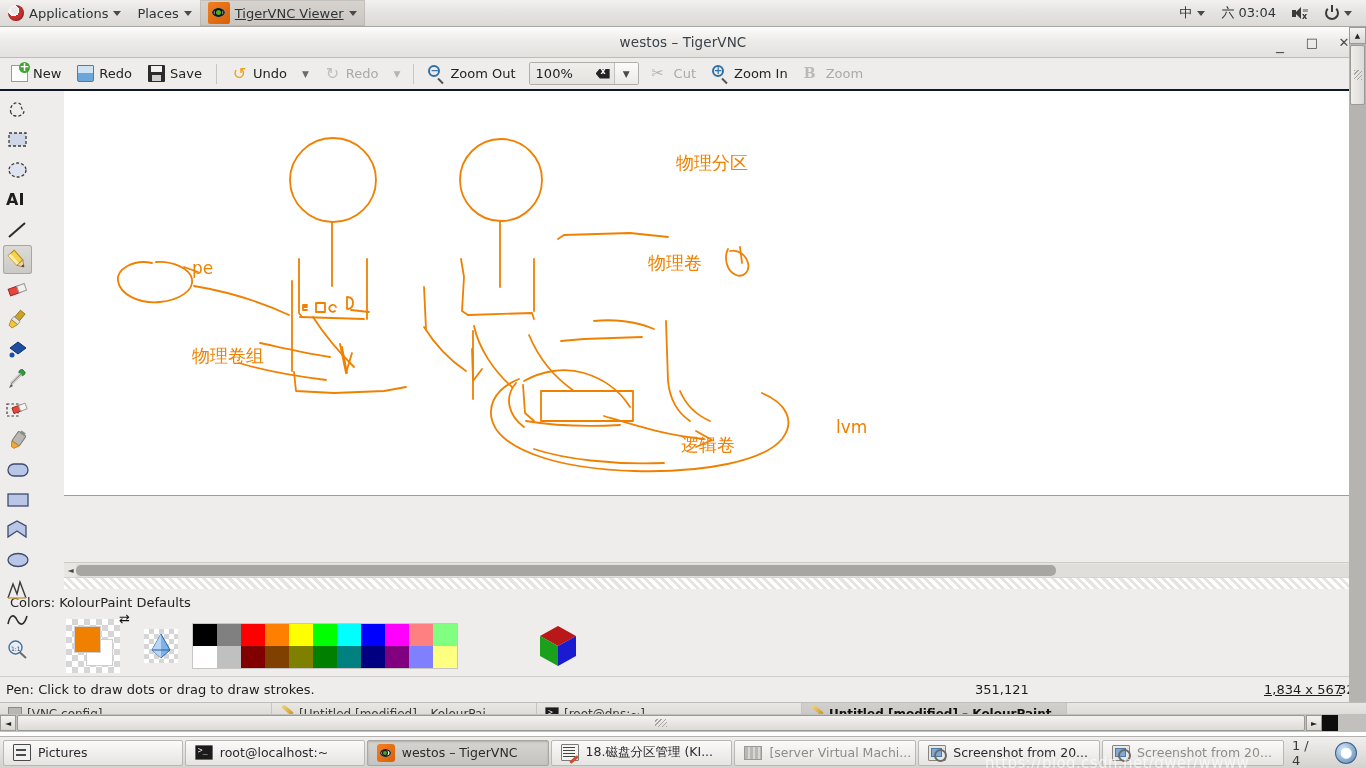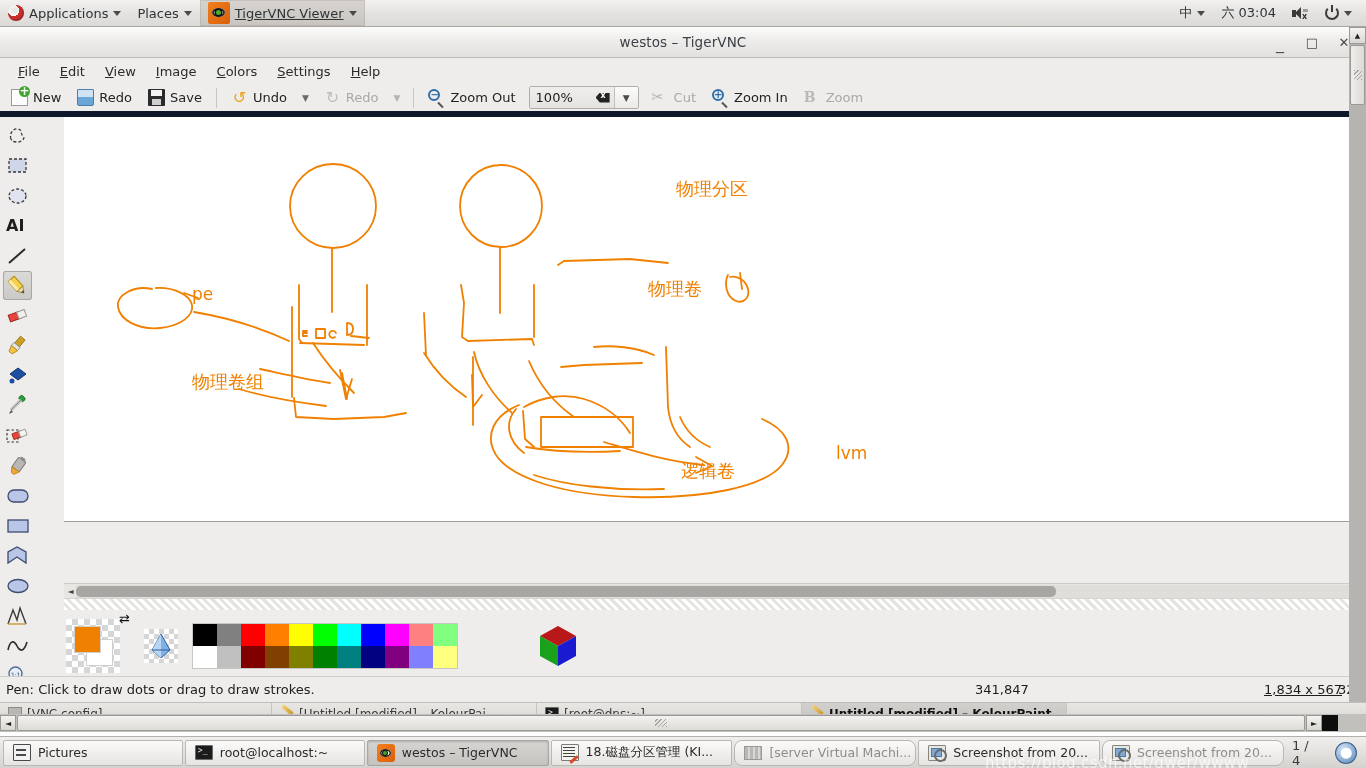--- a/index.html
+++ b/index.html
@@ -114,21 +114,21 @@
   .kp-menubar {
     height: 26px; display: flex; align-items: center; padding-left: 8px;
     background: #eeedeb; font-size: 13px; color: #2b2b2b;
   }
   .kp-menubar .mi { padding: 3px 10px; white-space: nowrap; }
   .kp-menubar .mi u { text-decoration: underline; }
 
   .kp-toolbar {
     height: 33px; display: flex; align-items: center; gap: 2px;
     padding: 0 4px; background: #eeedeb; font-size: 13px; color: #232323;
-    border-bottom: 6px solid #0f172a;
+    border-bottom: 2px solid #0f172a;
   }
   .tb-btn {
     display: flex; align-items: center; gap: 5px; padding: 3px 7px;
     white-space: nowrap; border-radius: 3px;
   }
   .tb-btn.disabled { color: #a9a9a9; }
   .tb-sep { width: 1px; height: 20px; background: #c8c6c2; margin: 0 5px; }
   .tb-chev { font-size: 9px; color: #6a6a6a; padding: 0 6px; }
   .tb-chev.disabled { color: #b4b4b4; }
 
@@ -367,21 +367,21 @@
     height: 26px; padding: 0 9px; font-size: 12.5px; color: #2b2b2b;
     background: linear-gradient(to bottom,#fbfafa,#e6e4e1);
     border: 1px solid #bab8b4; border-radius: 2px;
     white-space: nowrap; overflow: hidden;
   }
   .task.active {
     background: linear-gradient(to bottom,#d6d4d0,#c6c4c0);
     box-shadow: inset 0 1px 2px rgba(0,0,0,.18);
     border-color: #a9a7a3;
   }
-  .task.dim { color: #8e8c89; border-radius: 8px; }
+  .task.dim { color: #8e8c89; }
   .task-ic { width: 18px; height: 18px; flex: 0 0 18px; position: relative; }
   .tray-right { margin-left: auto; display: flex; align-items: center; gap: 8px; padding-right: 6px; }
   .workspace-ind {
     font-size: 13px; color: #3a3a3a; padding: 0 6px;
   }
   .tray-circle {
     width: 22px; height: 22px; border-radius: 50%;
     background: radial-gradient(circle at 35% 30%, #cfe3f7, #5a86b8);
     border: 1px solid #3f5f85; display: flex; align-items: center; justify-content: center;
     font-size: 11px; color: #fff;
@@ -516,29 +516,20 @@
       <span class="titlebar-title">westos – TigerVNC</span>
       <div class="win-buttons">
         <span class="win-btn min">_</span>
         <span class="win-btn">□</span>
         <span class="win-btn">✕</span>
       </div>
     </div>
 
     <div class="kp">
 
-      <div class="kp-menubar">
-        <span class="mi"><u>F</u>ile</span>
-        <span class="mi"><u>E</u>dit</span>
-        <span class="mi"><u>V</u>iew</span>
-        <span class="mi"><u>I</u>mage</span>
-        <span class="mi"><u>C</u>olors</span>
-        <span class="mi"><u>S</u>ettings</span>
-        <span class="mi"><u>H</u>elp</span>
-      </div>
 
       <div class="kp-toolbar">
         <div class="tb-btn">
           <span class="ic ic-new"></span>
           <span>New</span>
         </div>
         <div class="tb-btn">
           <span class="ic ic-open"></span>
           <span>Redo</span>
         </div>
@@ -812,20 +803,21 @@
             <span class="arrow-l">◄</span>
             <span class="track">
               <span class="thumb"></span>
             </span>
           </div>
           <div class="hatch"></div>
         </div>
       </div>
 
       <div class="color-area">
+        <div class="color-title">Colors: KolourPaint Defaults</div>
         <div class="color-row">
           <div class="dualcolor">
             <span class="bg"></span>
             <span class="fg"></span>
             <span class="swap">⇄</span>
           </div>
           <div class="transparent-sel">
             <svg width="22" height="26" viewBox="0 0 22 26">
               <polygon points="11,1 20,17 11,25 2,17" fill="#7fb2e8" stroke="#2b5f9e" stroke-width="1"></polygon>
               <polygon points="11,1 11,25 2,17" fill="#b8d6f4"></polygon>
@@ -861,21 +853,21 @@
               <polygon points="4,12 22,2 40,12 22,22" fill="#b81818"></polygon>
               <polygon points="4,12 22,22 22,42 4,32" fill="#1aa01a"></polygon>
               <polygon points="22,22 40,12 40,32 22,42" fill="#1a1ad0"></polygon>
             </svg>
           </div>
         </div>
       </div>
 
       <div class="statusbar">
         <span class="sb-msg">Pen: Click to draw dots or drag to draw strokes.</span>
-        <span class="sb-coord">341,847</span>
+        <span class="sb-coord">351,121</span>
         <span class="sb-dims">1,834 x 567</span>
         <span class="sb-depth">32</span>
         <span class="sb-corner"></span>
       </div>
     </div>
 
     <div class="vscroll-outer">
       <span class="vs-btn">▲</span>
       <span class="vs-thumb">
           <span class="vs-grip"></span>

